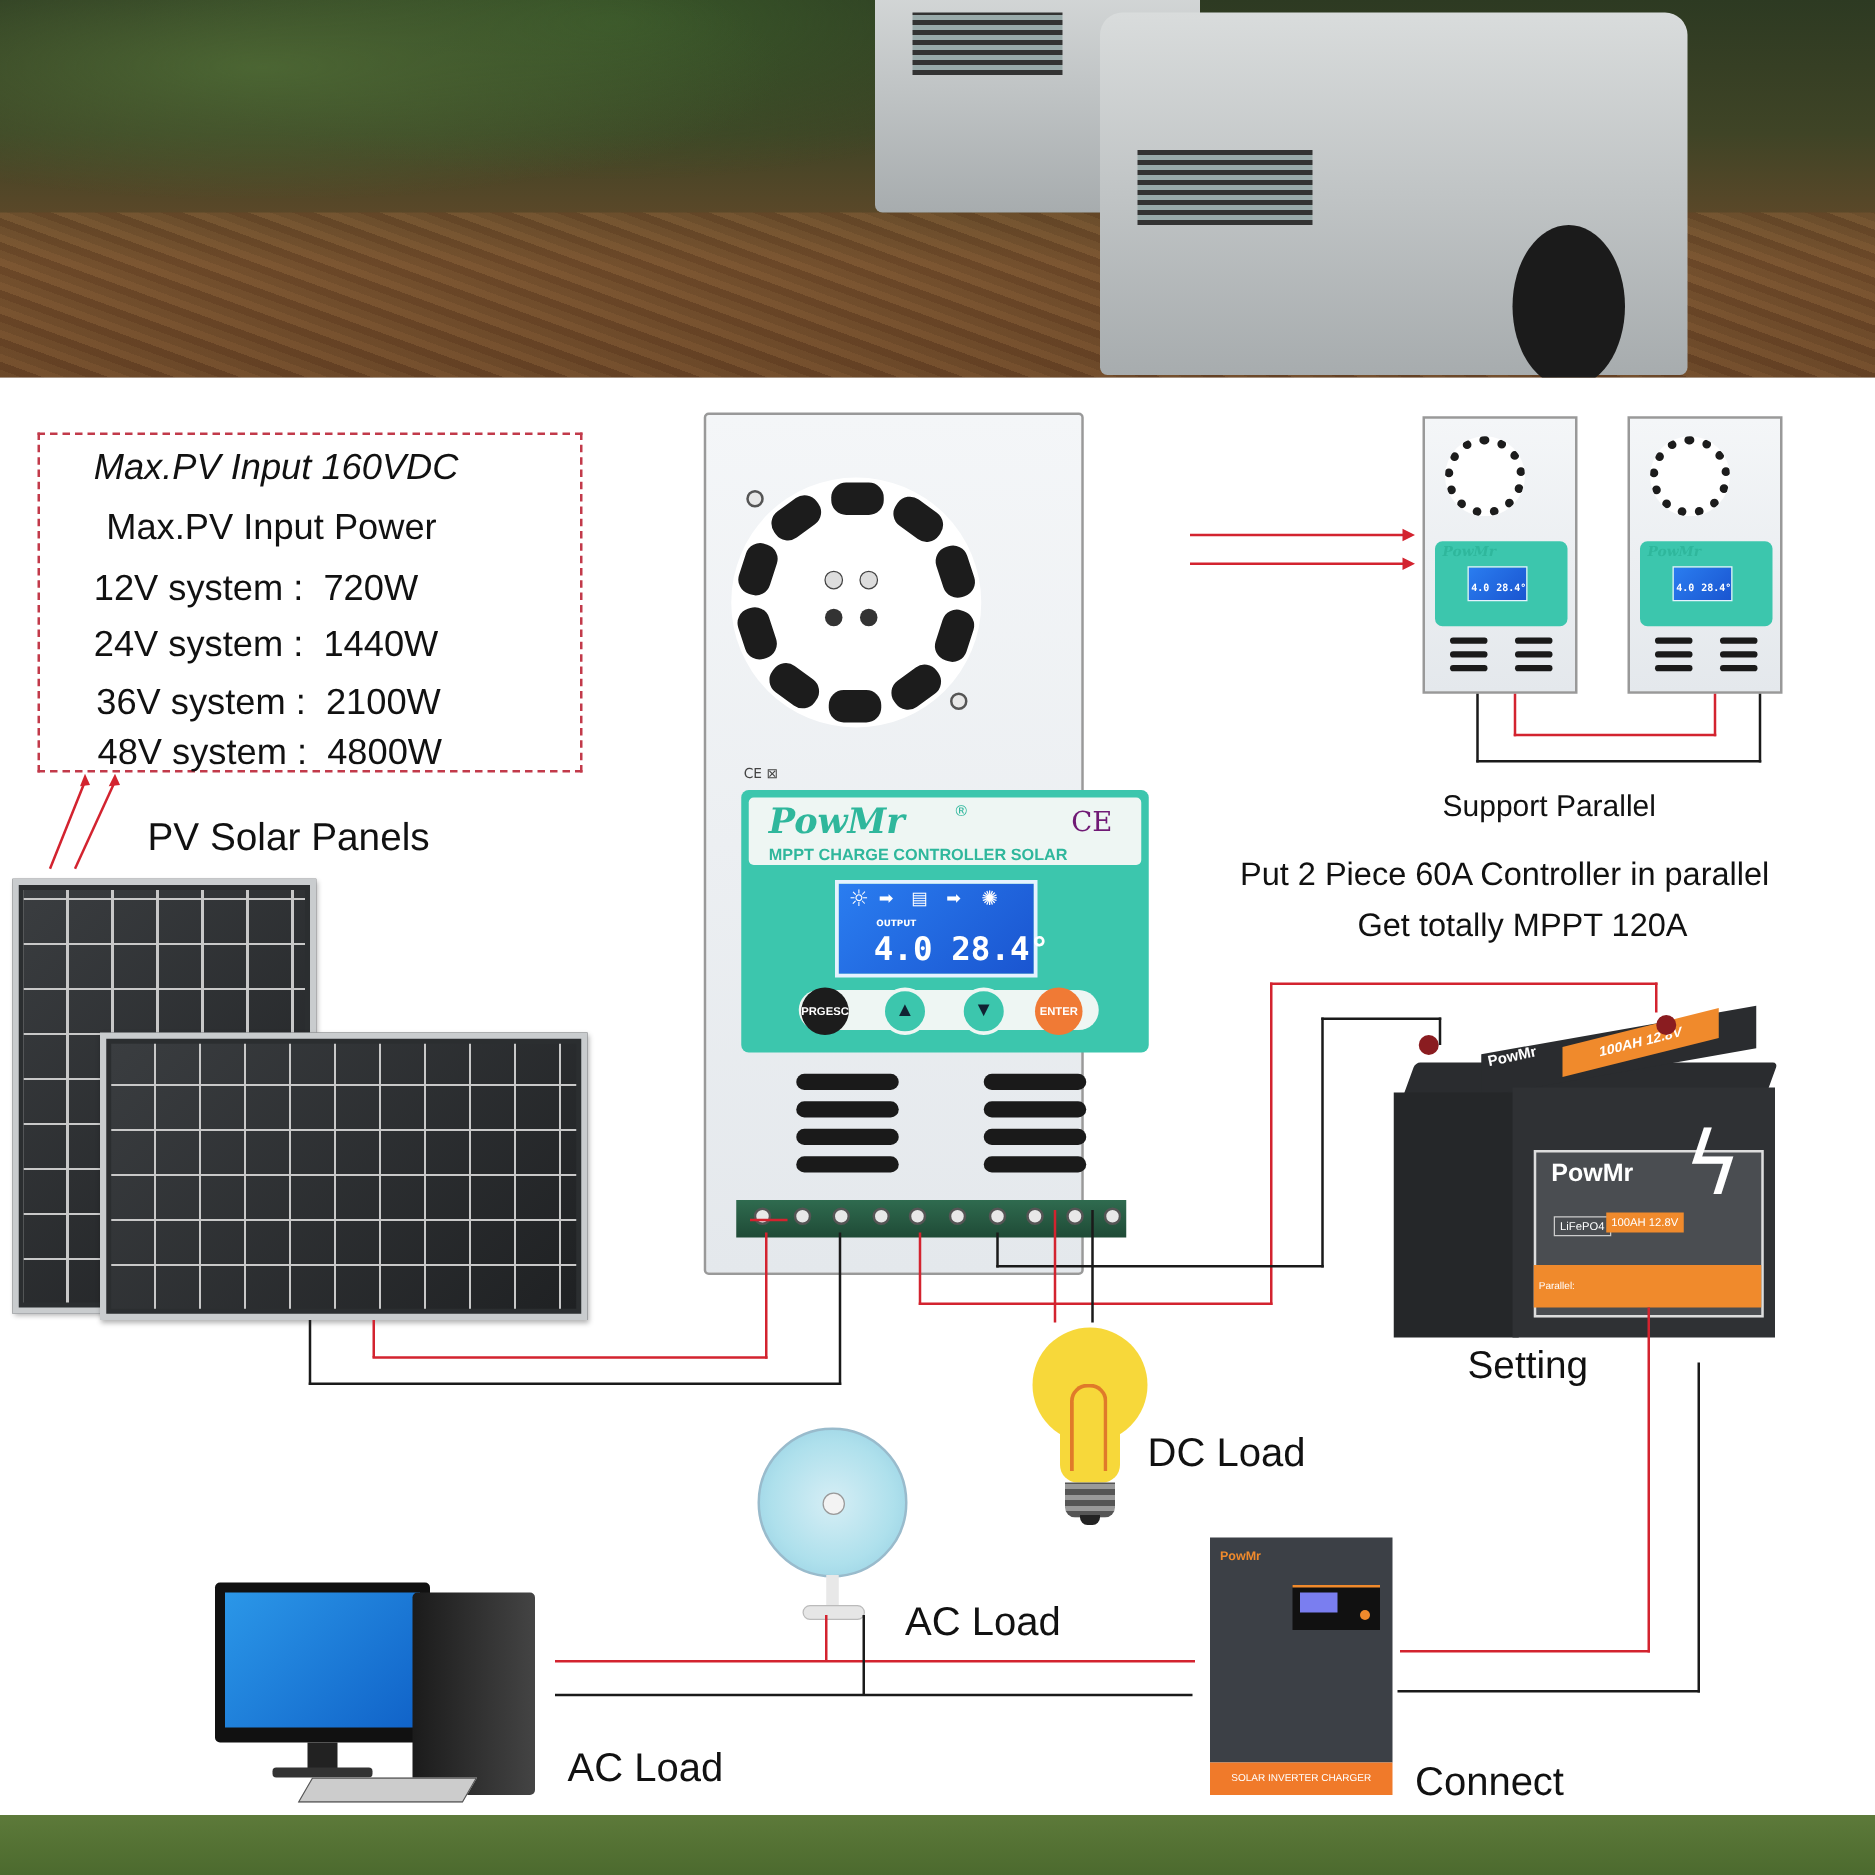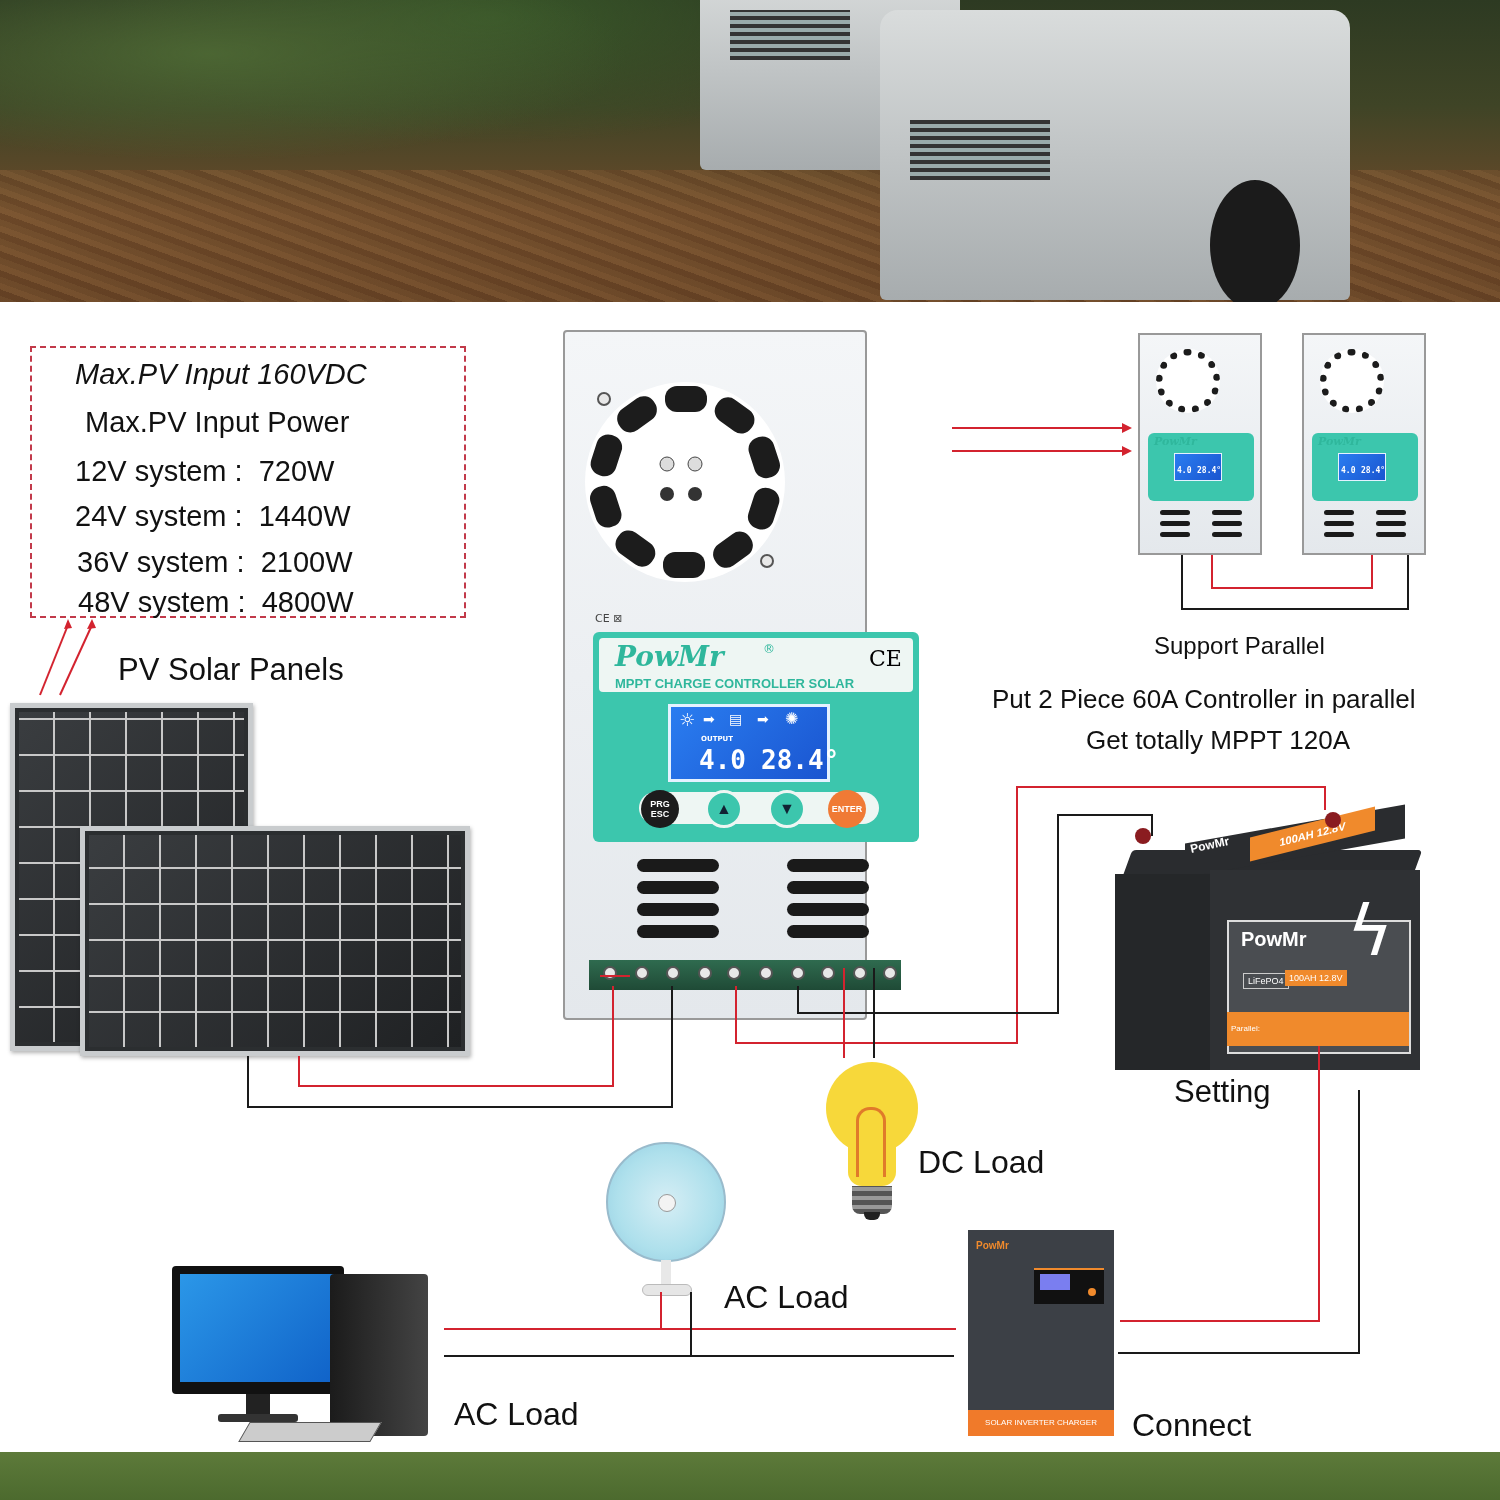--- a/index.html
+++ b/index.html
@@ -107,36 +107,36 @@
     </svg>
   </div>
   <div class="screw" style="left:32px;top:60px;"></div>
   <div class="screw" style="left:195px;top:222px;"></div>
   <div style="position:absolute;left:30px;top:280px;font-size:11px;color:#444;">CE ⊠</div>
 
   <div class="ctrl-face" style="left:28px;top:300px;width:326px;height:210px;">
     <div class="hdr" style="height:54px;"></div>
     <span class="brand" style="left:22px;top:8px;font-size:28px;">PowMr</span>
     <span style="position:absolute;left:170px;top:10px;font-size:12px;color:#2fb79c;">®</span>
-    <span style="position:absolute;left:276px;top:14px;font-size:22px;color:#000000;font-family:'DejaVu Serif',serif;">CE</span>
+    <span style="position:absolute;left:264px;top:14px;font-size:22px;color:#701a75;font-family:'DejaVu Serif',serif;">CE</span>
     <span class="subbrand" style="left:22px;top:44px;font-size:13px;">MPPT CHARGE CONTROLLER SOLAR</span>
 
     <div class="lcd" style="left:75px;top:72px;width:162px;height:78px;">
       <span style="position:absolute;left:8px;top:2px;font-size:18px;">☼</span>
       <span style="position:absolute;left:32px;top:4px;font-size:14px;">➡</span>
       <span style="position:absolute;left:58px;top:4px;font-size:14px;">▤</span>
       <span style="position:absolute;left:86px;top:4px;font-size:14px;">➡</span>
       <span style="position:absolute;left:114px;top:2px;font-size:16px;">✺</span>
       <span style="position:absolute;left:30px;top:28px;font-size:7px;font-weight:bold;">OUTPUT</span>
       <span class="num" style="left:28px;top:38px;font-size:26px;">4.0</span>
       <span class="num" style="left:90px;top:38px;font-size:26px;">28.4°</span>
     </div>
 
     <div class="btnbar" style="left:46px;top:160px;width:240px;height:32px;"></div>
-    <div class="btn" style="left:48px;top:158px;width:38px;height:38px;background:#1c1c1c;font-size:9px;flex-direction:column;line-height:10px;">
+    <div class="btn" style="left:48px;top:158px;width:38px;height:38px;background:#1c1c1c;font-size:9px;line-height:10px;">
       <span>PRG</span>
       <span>ESC</span>
     </div>
     <div class="btn" style="left:112px;top:158px;width:38px;height:38px;background:#3cc6ad;border:3px solid #eef6f3;color:#123;font-size:16px;">▲</div>
     <div class="btn" style="left:175px;top:158px;width:38px;height:38px;background:#3cc6ad;border:3px solid #eef6f3;color:#123;font-size:16px;">▼</div>
     <div class="btn" style="left:235px;top:158px;width:38px;height:38px;background:#f07a35;font-size:9px;">ENTER</div>
   </div>
 
   <div class="vent" style="left:72px;top:527px;width:82px;"></div>
   <div class="vent" style="left:72px;top:549px;width:82px;"></div>

